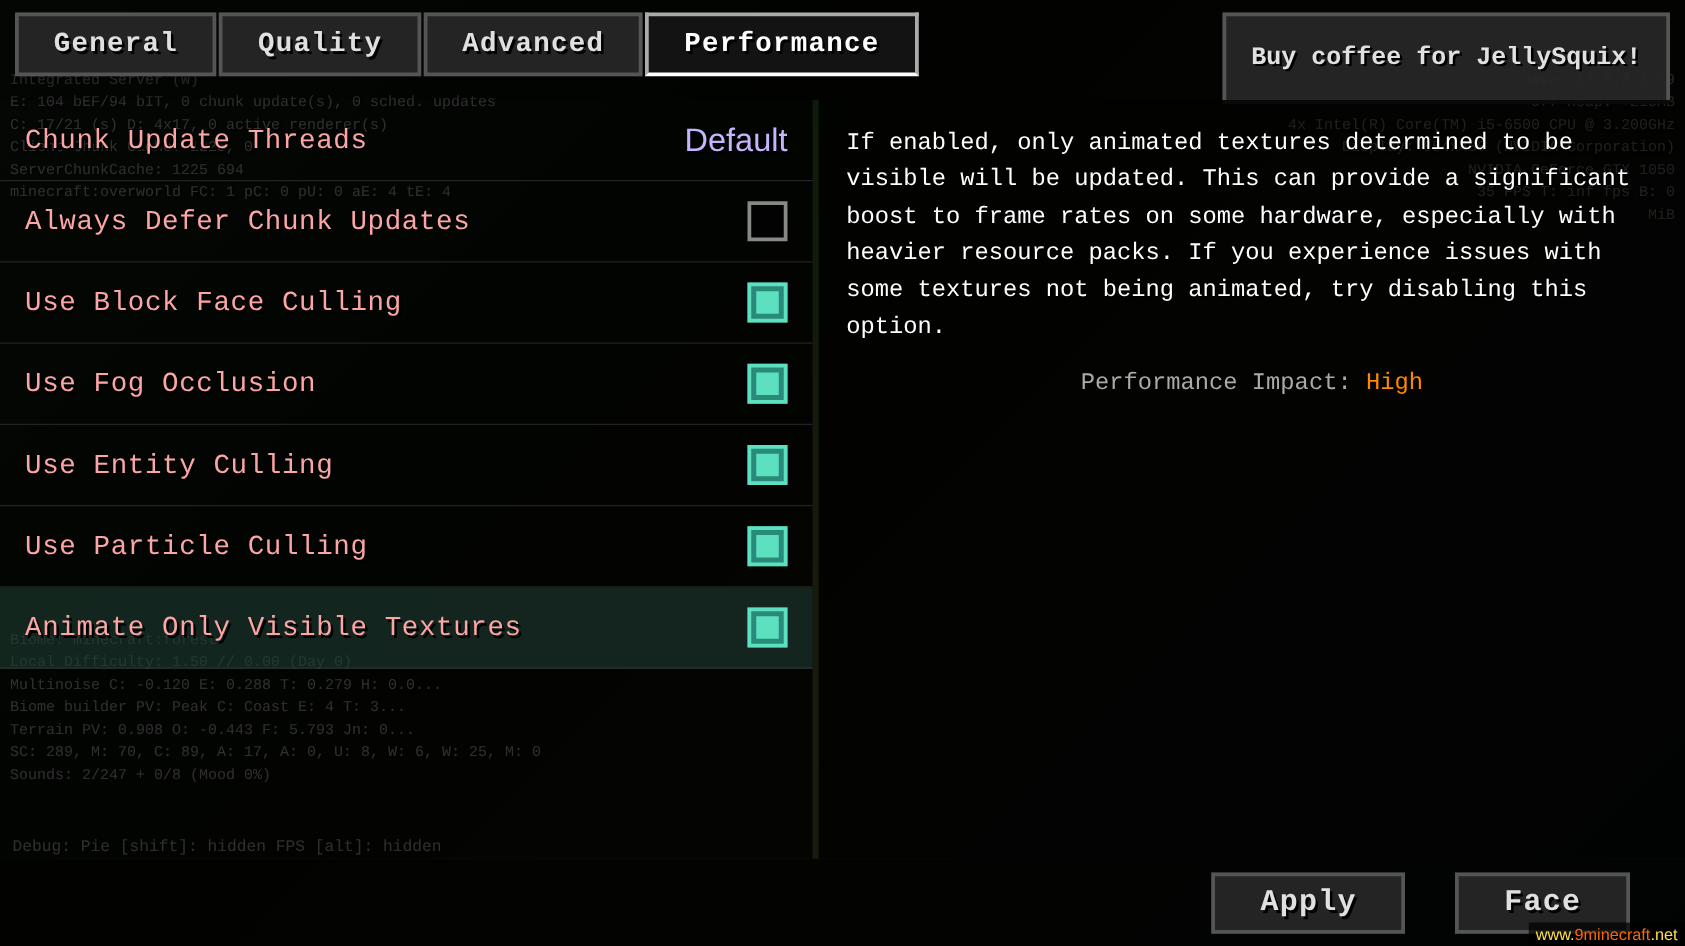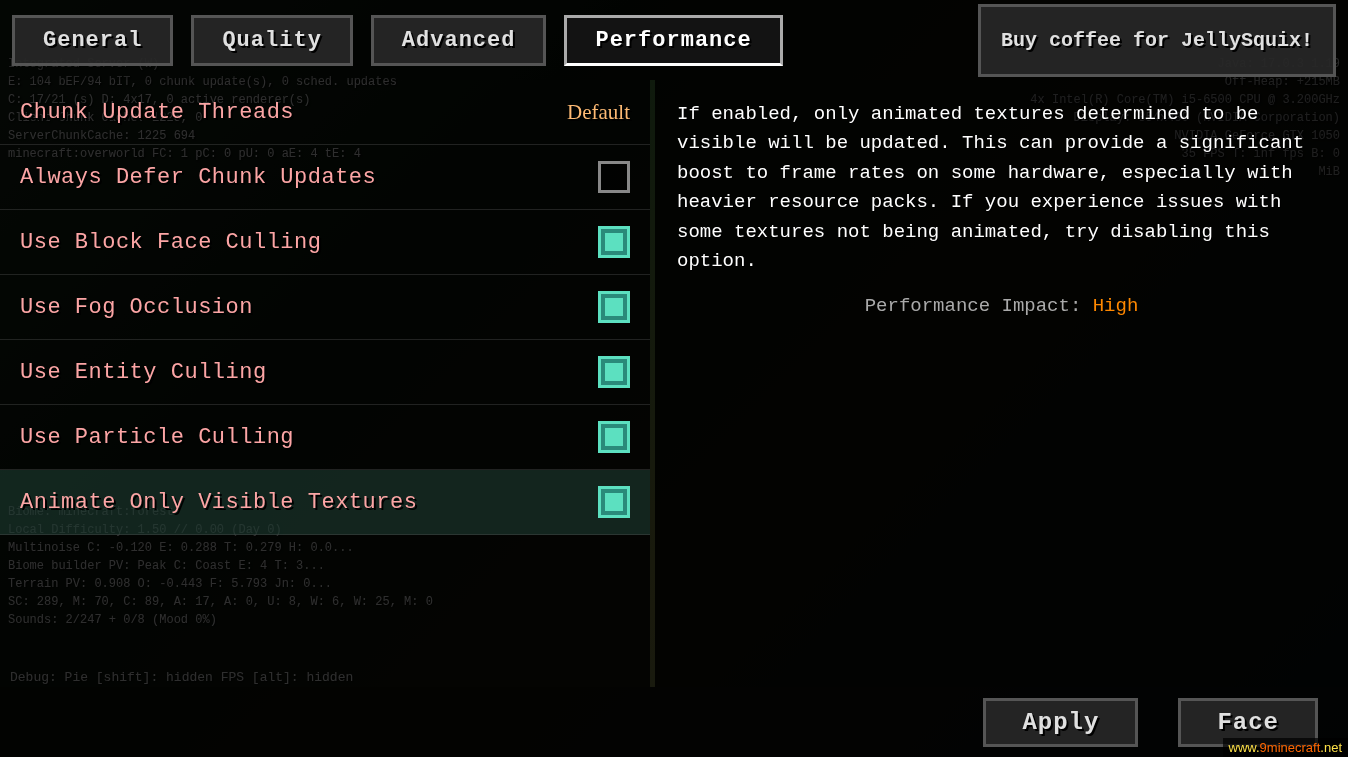--- a/index.html
+++ b/index.html
@@ -58,23 +58,23 @@
     }
 
     
     .top-bar {
       position: absolute;
       top: 0; left: 0;
       width: 100%;
       height: 80px;
       background: rgba(0,0,0,0.85);
       display: flex;
-      align-items: center;
+      align-items: flex-start;
       padding: 10px 12px;
-      gap: 18px;
+      gap: 2px;
     }
 
     .tab-btn {
       font-family: 'Courier New', monospace;
       font-size: 22px;
       font-weight: bold;
       color: #e0e0e0;
       background: rgba(40,40,40,0.9);
       border: 3px solid #555;
       padding: 10px 28px;
@@ -126,23 +126,23 @@
 
     .setting-label {
       font-family: 'Courier New', monospace;
       font-size: 22px;
       color: #fca5a5;
       text-shadow: 2px 2px 0px #000;
       letter-spacing: 0.5px;
     }
 
     .setting-value {
-      font-family: Liberation Serif, serif;
-      font-size: 21px;
-      color: #fdba74;
+      font-family: Liberation Sans, sans-serif;
+      font-size: 26px;
+      color: #c4b5fd;
       text-shadow: 2px 2px 0px #000;
     }
 
     .checkbox {
       width: 32px;
       height: 32px;
       border: 3px solid #aaa;
       background: rgba(0,0,0,0.5);
       display: flex;
       align-items: center;
@@ -204,21 +204,21 @@
     .bottom-bar {
       position: absolute;
       bottom: 0;
       left: 0;
       width: 100%;
       height: 70px;
       background: rgba(0,0,0,0.85);
       display: flex;
       align-items: center;
       justify-content: flex-end;
-      padding: 0 30px;
+      padding: 0 44px;
       gap: 40px;
     }
 
     .bottom-btn {
       font-family: 'Courier New', monospace;
       font-size: 24px;
       font-weight: bold;
       color: #e0e0e0;
       background: rgba(40,40,40,0.9);
       border: 3px solid #555;

